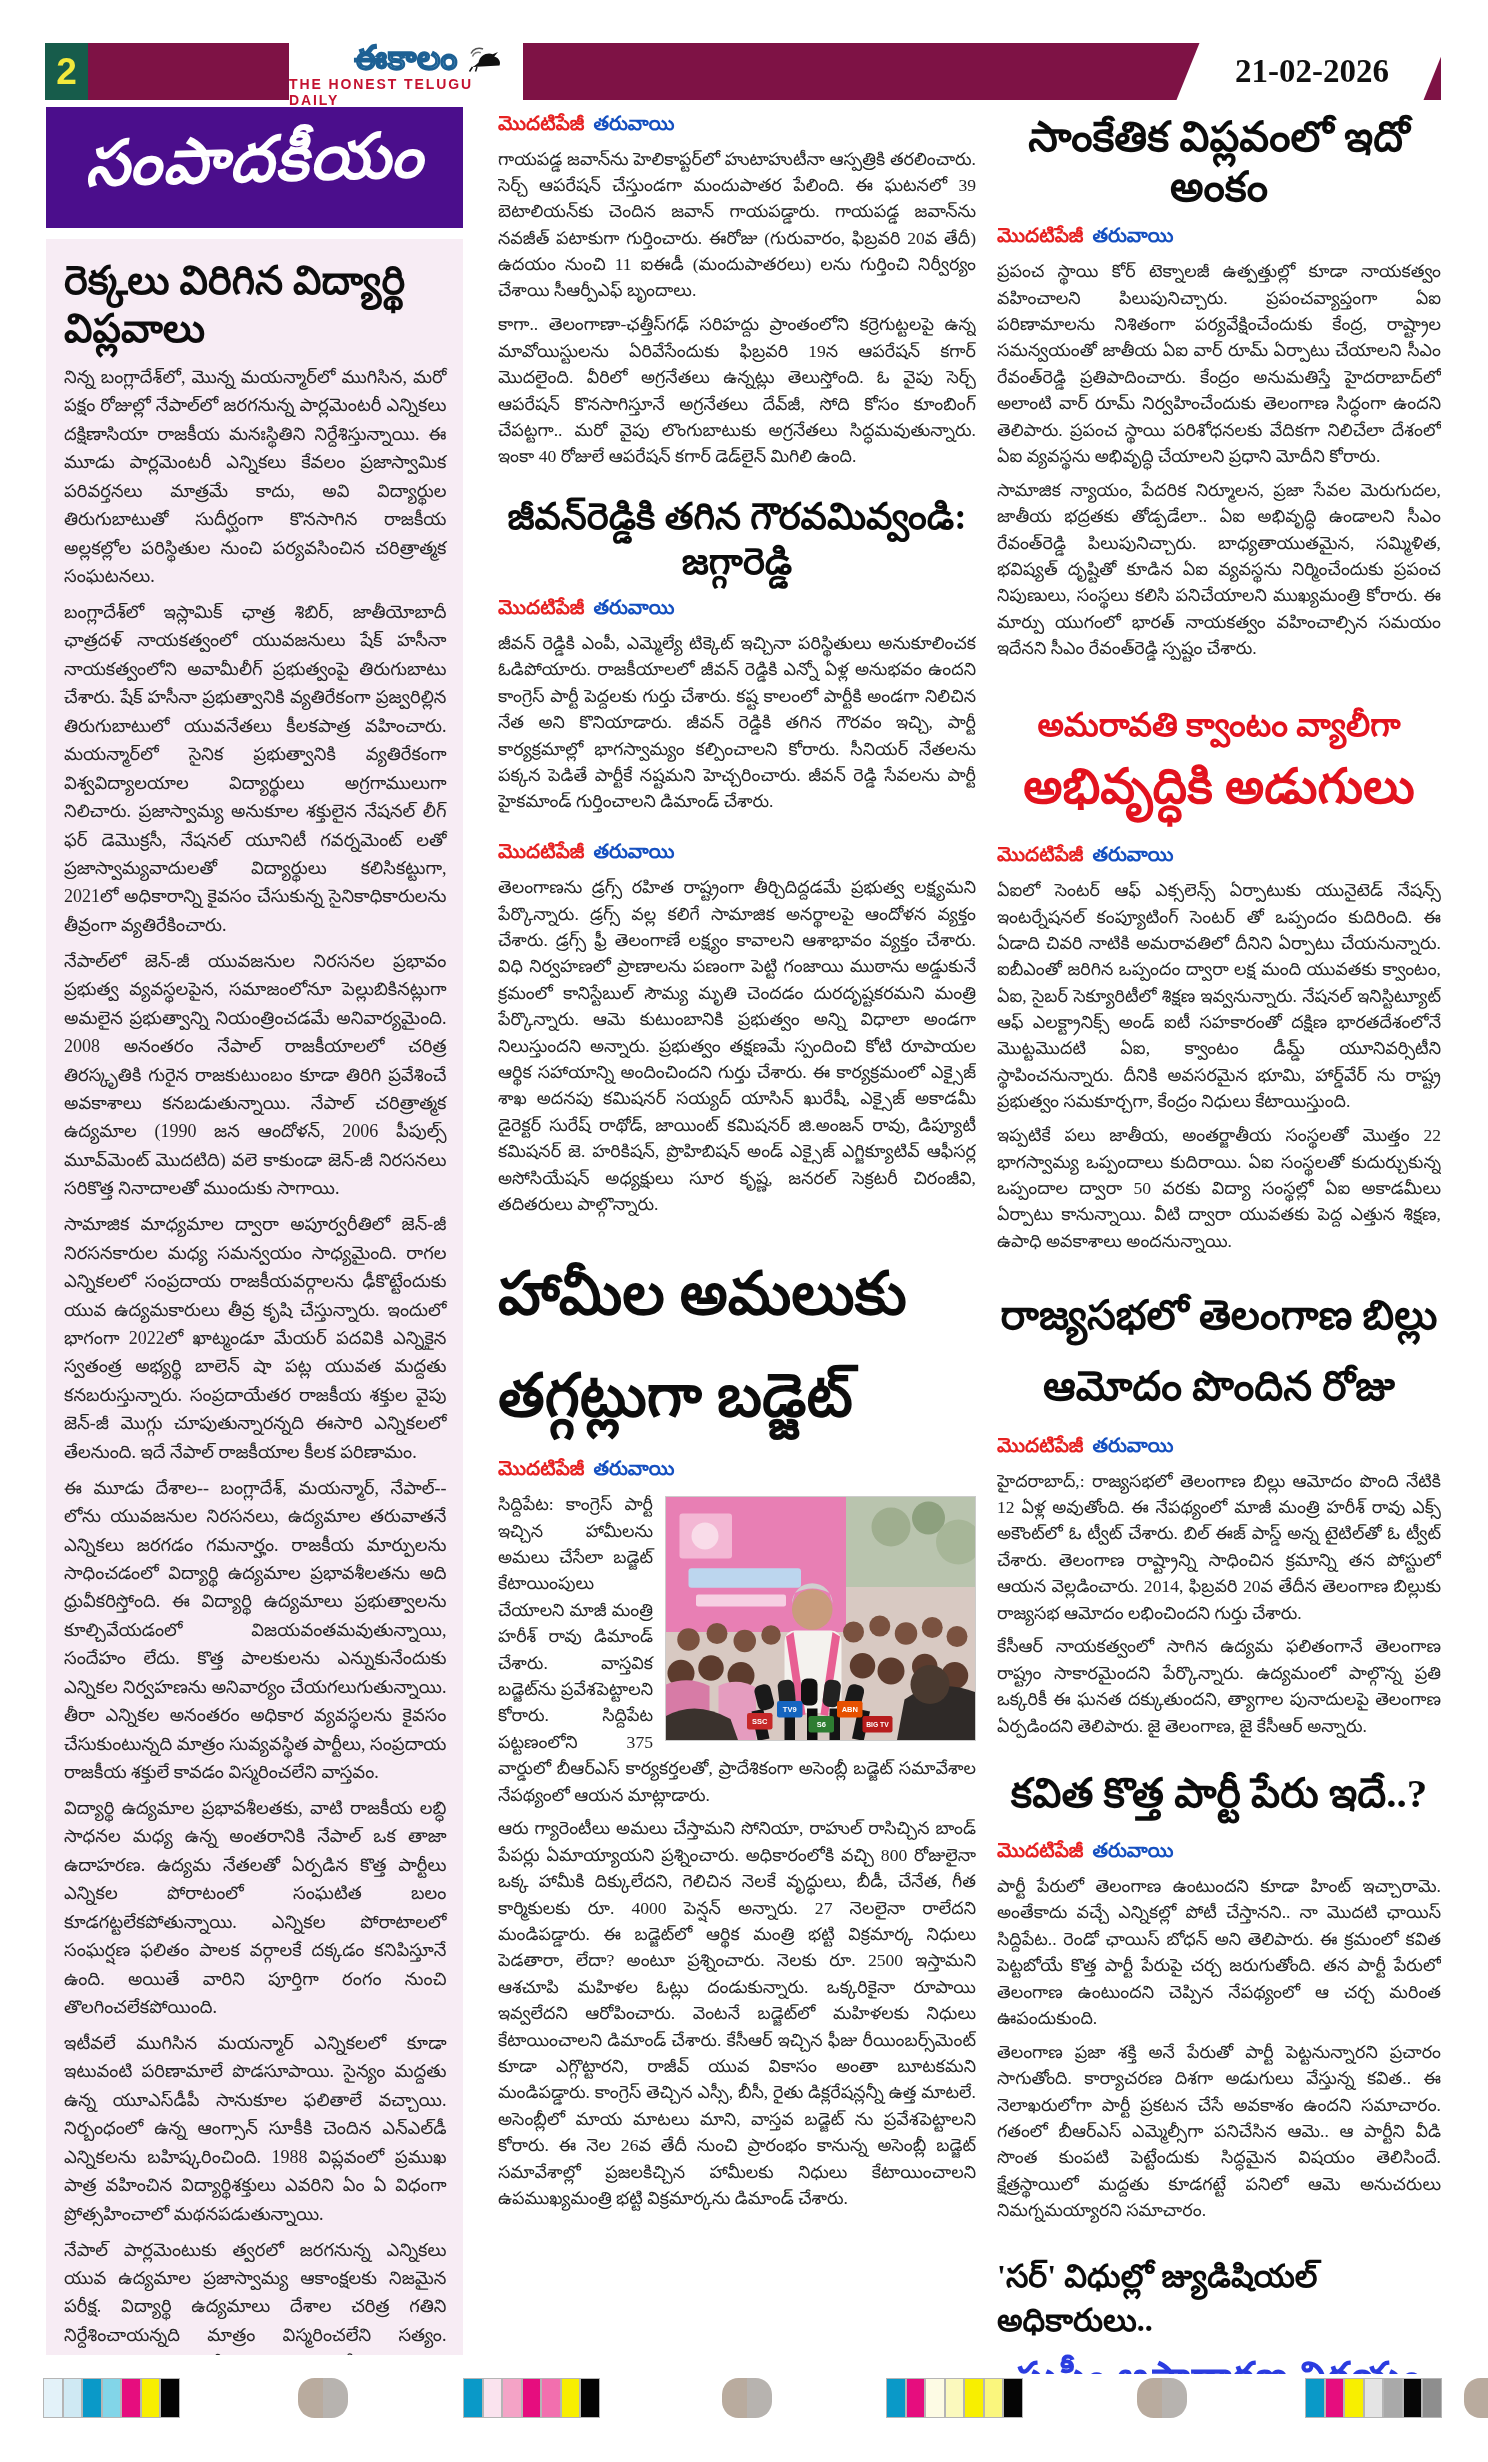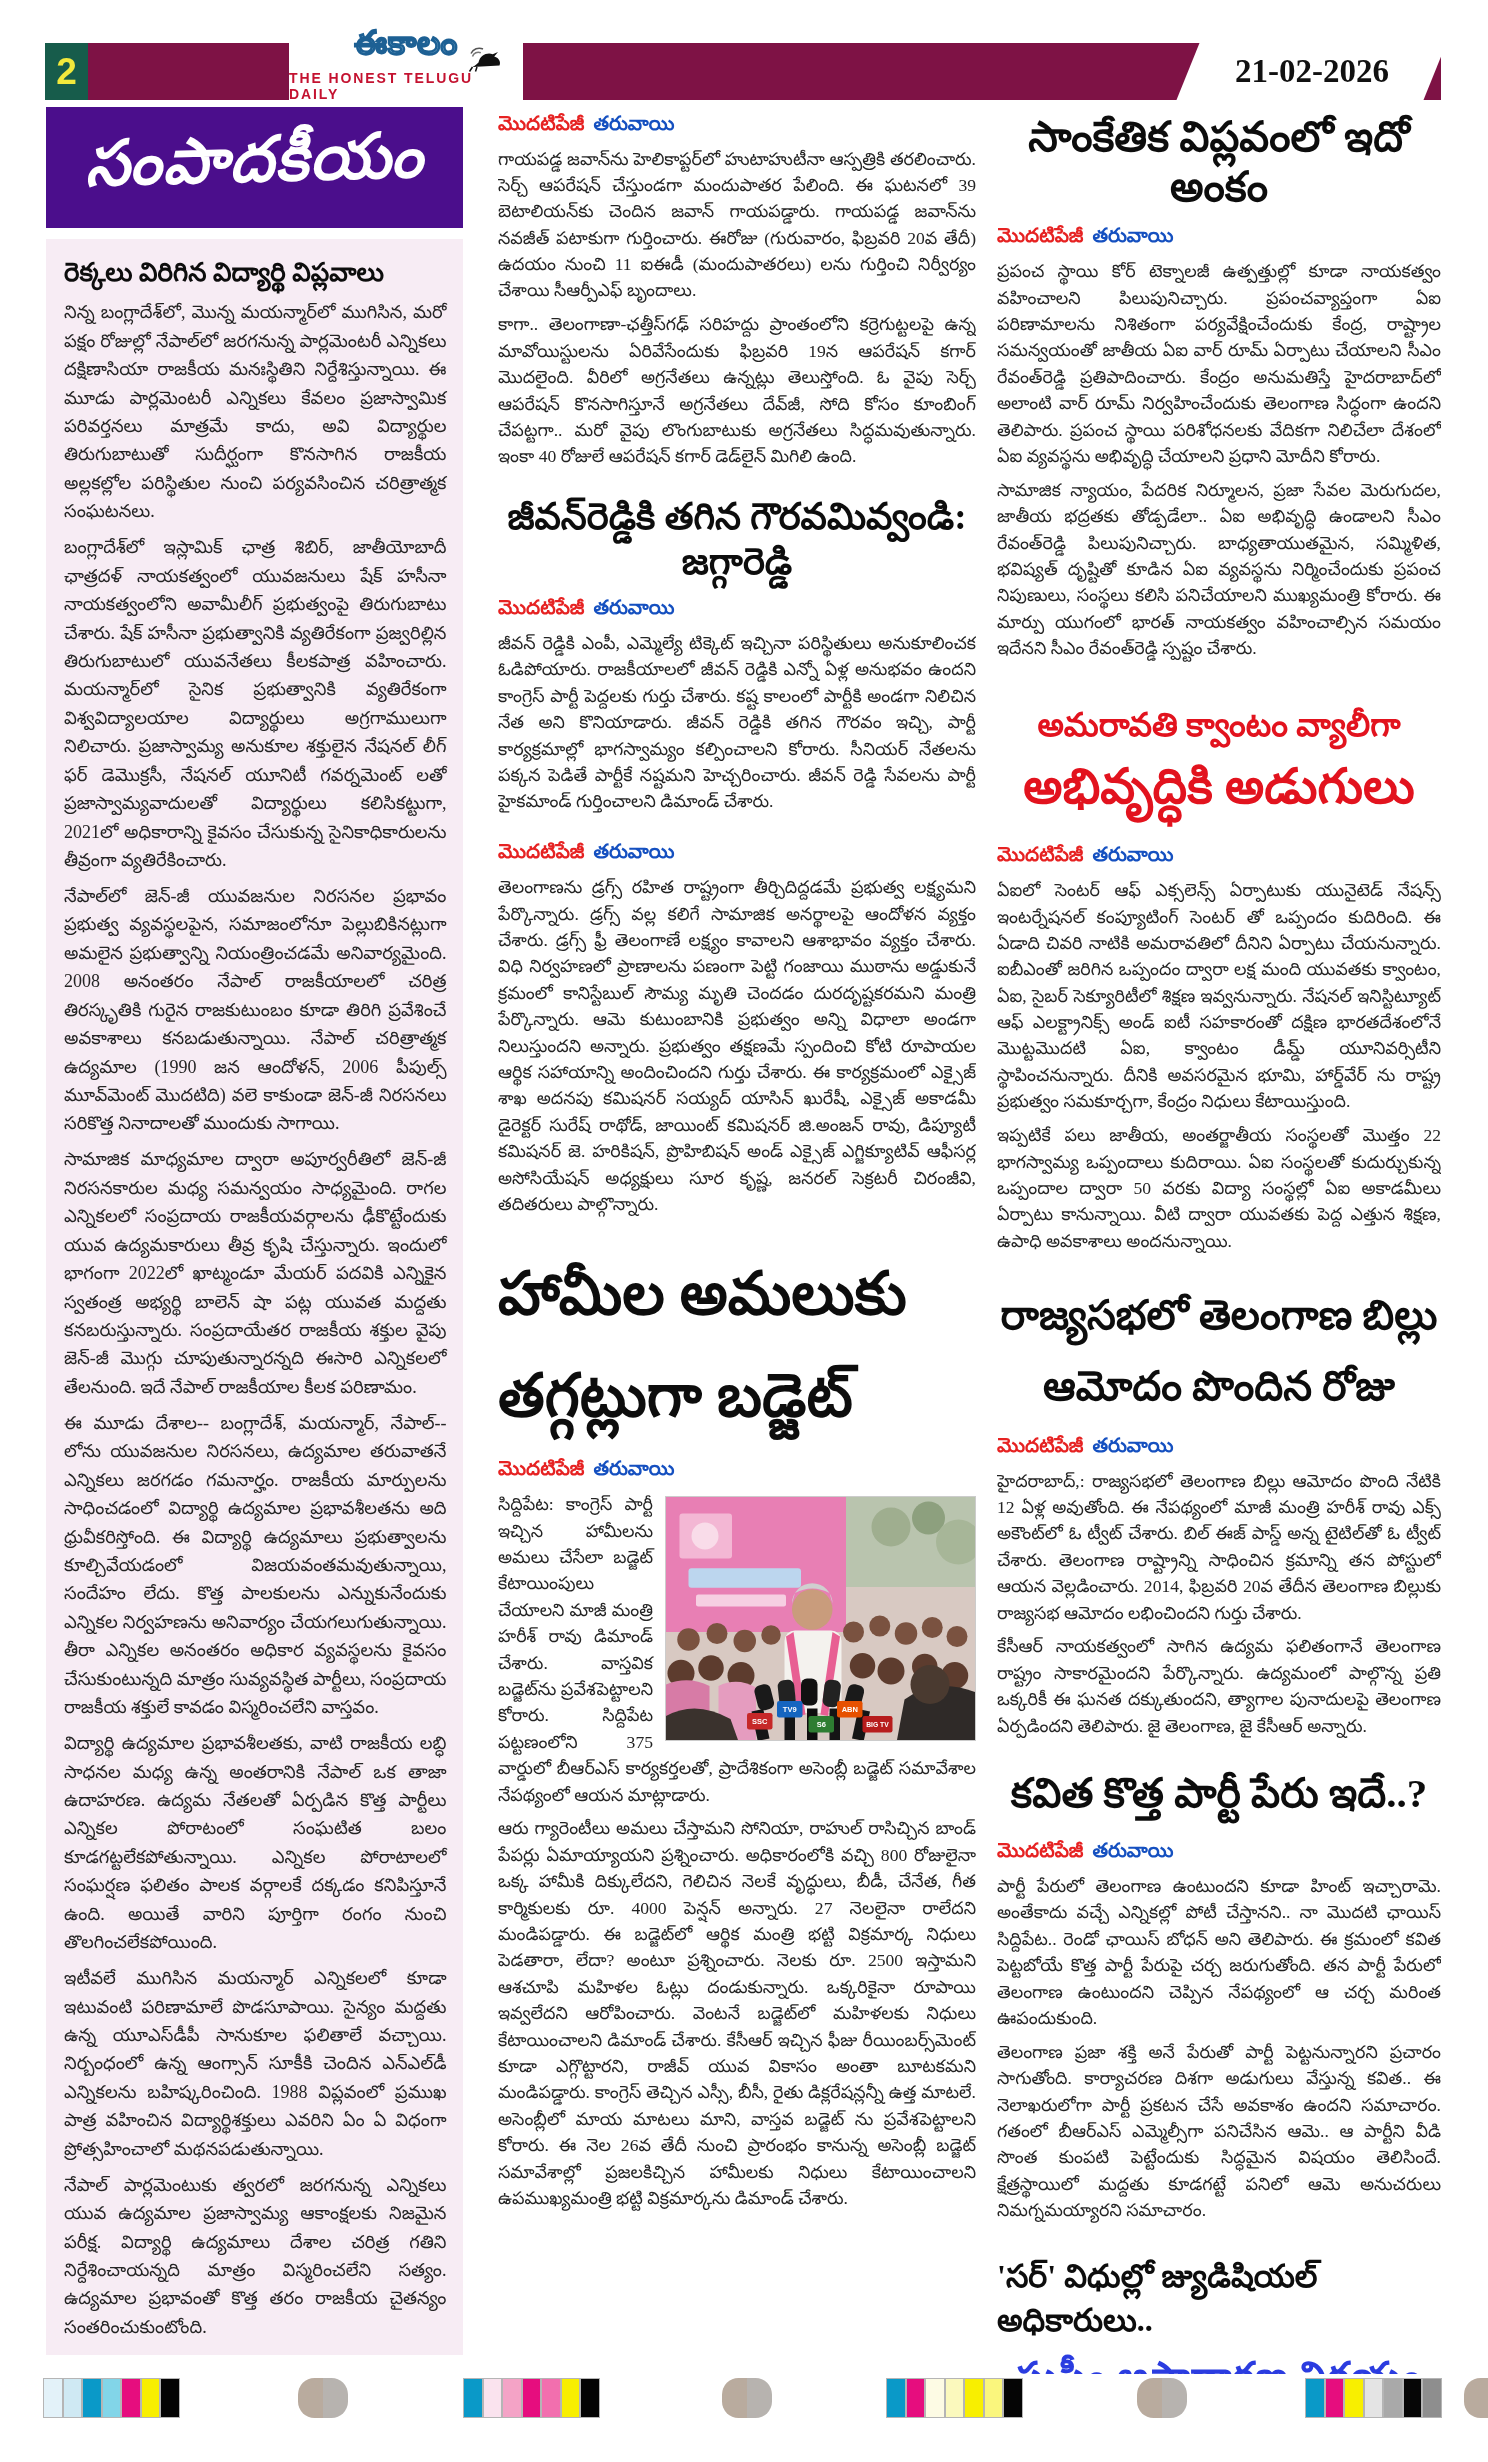--- a/index.html
+++ b/index.html
@@ -5,21 +5,21 @@
   html,body{margin:0;padding:0;background:#ffffff;}
   .page{position:relative;width:1488px;height:2462px;background:#ffffff;overflow:hidden;
         font-family:"Liberation Serif", serif;color:#1c1c1c;}
 
   
   .topbar{position:absolute;left:45px;top:43px;width:1396px;height:57px;background:#7e1245;}
   .pagenum{position:absolute;left:0;top:0;width:43px;height:57px;background:#175c4b;
            display:flex;align-items:center;justify-content:center;
            color:#f2e93c;font-size:37px;font-weight:bold;font-family:"Liberation Sans",sans-serif;}
   .masthead{position:absolute;left:244px;top:-1.5px;width:234px;height:60px;background:#ffffff;
-            display:flex;flex-direction:column;align-items:center;justify-content:flex-end;gap:8px;}
+            display:flex;flex-direction:column;align-items:center;justify-content:space-between;}
   .logo-te{font-weight:bold;font-size:33px;line-height:33px;color:#a9d4ea;
            -webkit-text-stroke:1.5px #1d6094;letter-spacing:0.7px;font-family:"Liberation Serif",serif;}
   .tagline{color:#c41230;font-size:14px;font-weight:bold;letter-spacing:1.9px;
            font-family:"Liberation Sans",sans-serif;margin-top:1.5px;}
   .crow{position:absolute;right:19.5px;top:1.5px;}
   .date-wrap{position:absolute;right:6px;top:0;width:247px;height:57px;background:#ffffff;
              transform:skewX(-22deg);display:flex;align-items:center;justify-content:center;}
   .date-text{transform:skewX(22deg);font-size:33px;font-weight:bold;color:#111;
              font-family:"Liberation Serif",serif;}
 
@@ -28,21 +28,21 @@
   .col-left{left:46px;width:417px;}
   .col-mid{left:498px;width:478px;}
   .col-right{left:997px;width:444px;}
 
   
   .edit-banner{width:100%;height:121px;background:#4b0e8c;display:flex;align-items:center;justify-content:center;}
   .edit-banner span{color:#ffffff;font-size:63px;font-weight:bold;font-style:italic;
                     transform:rotate(-1.5deg);letter-spacing:1.5px;}
   .edit-body{margin-top:10.5px;background:#f7ecf4;height:2116px;box-sizing:border-box;
              padding:18px 16.5px 15px 18px;overflow:hidden;}
-  .edit-head{font-size:26px;line-height:1.2;font-weight:bold;color:#0d0d0d;margin:0 0 10.5px 0;}
+  .edit-head{font-size:40px;line-height:1.2;font-weight:bold;color:#0d0d0d;margin:0 0 10.5px 0;}
   .edit-body p{margin:0 0 7.5px 0;font-size:18px;line-height:1.58;text-align:justify;color:#242424;}
 
   
   .art{margin-bottom:25.5px;}
   .byline{font-size:20px;font-weight:bold;margin:4.5px 0 6px 0;}
   .byline .r{color:#e62222;}
   .byline .b{color:#1550c0;margin-left:9px;}
   .body p{margin:0 0 7.5px 0;font-size:17.6px;line-height:1.5;text-align:justify;color:#242424;}
 
   

